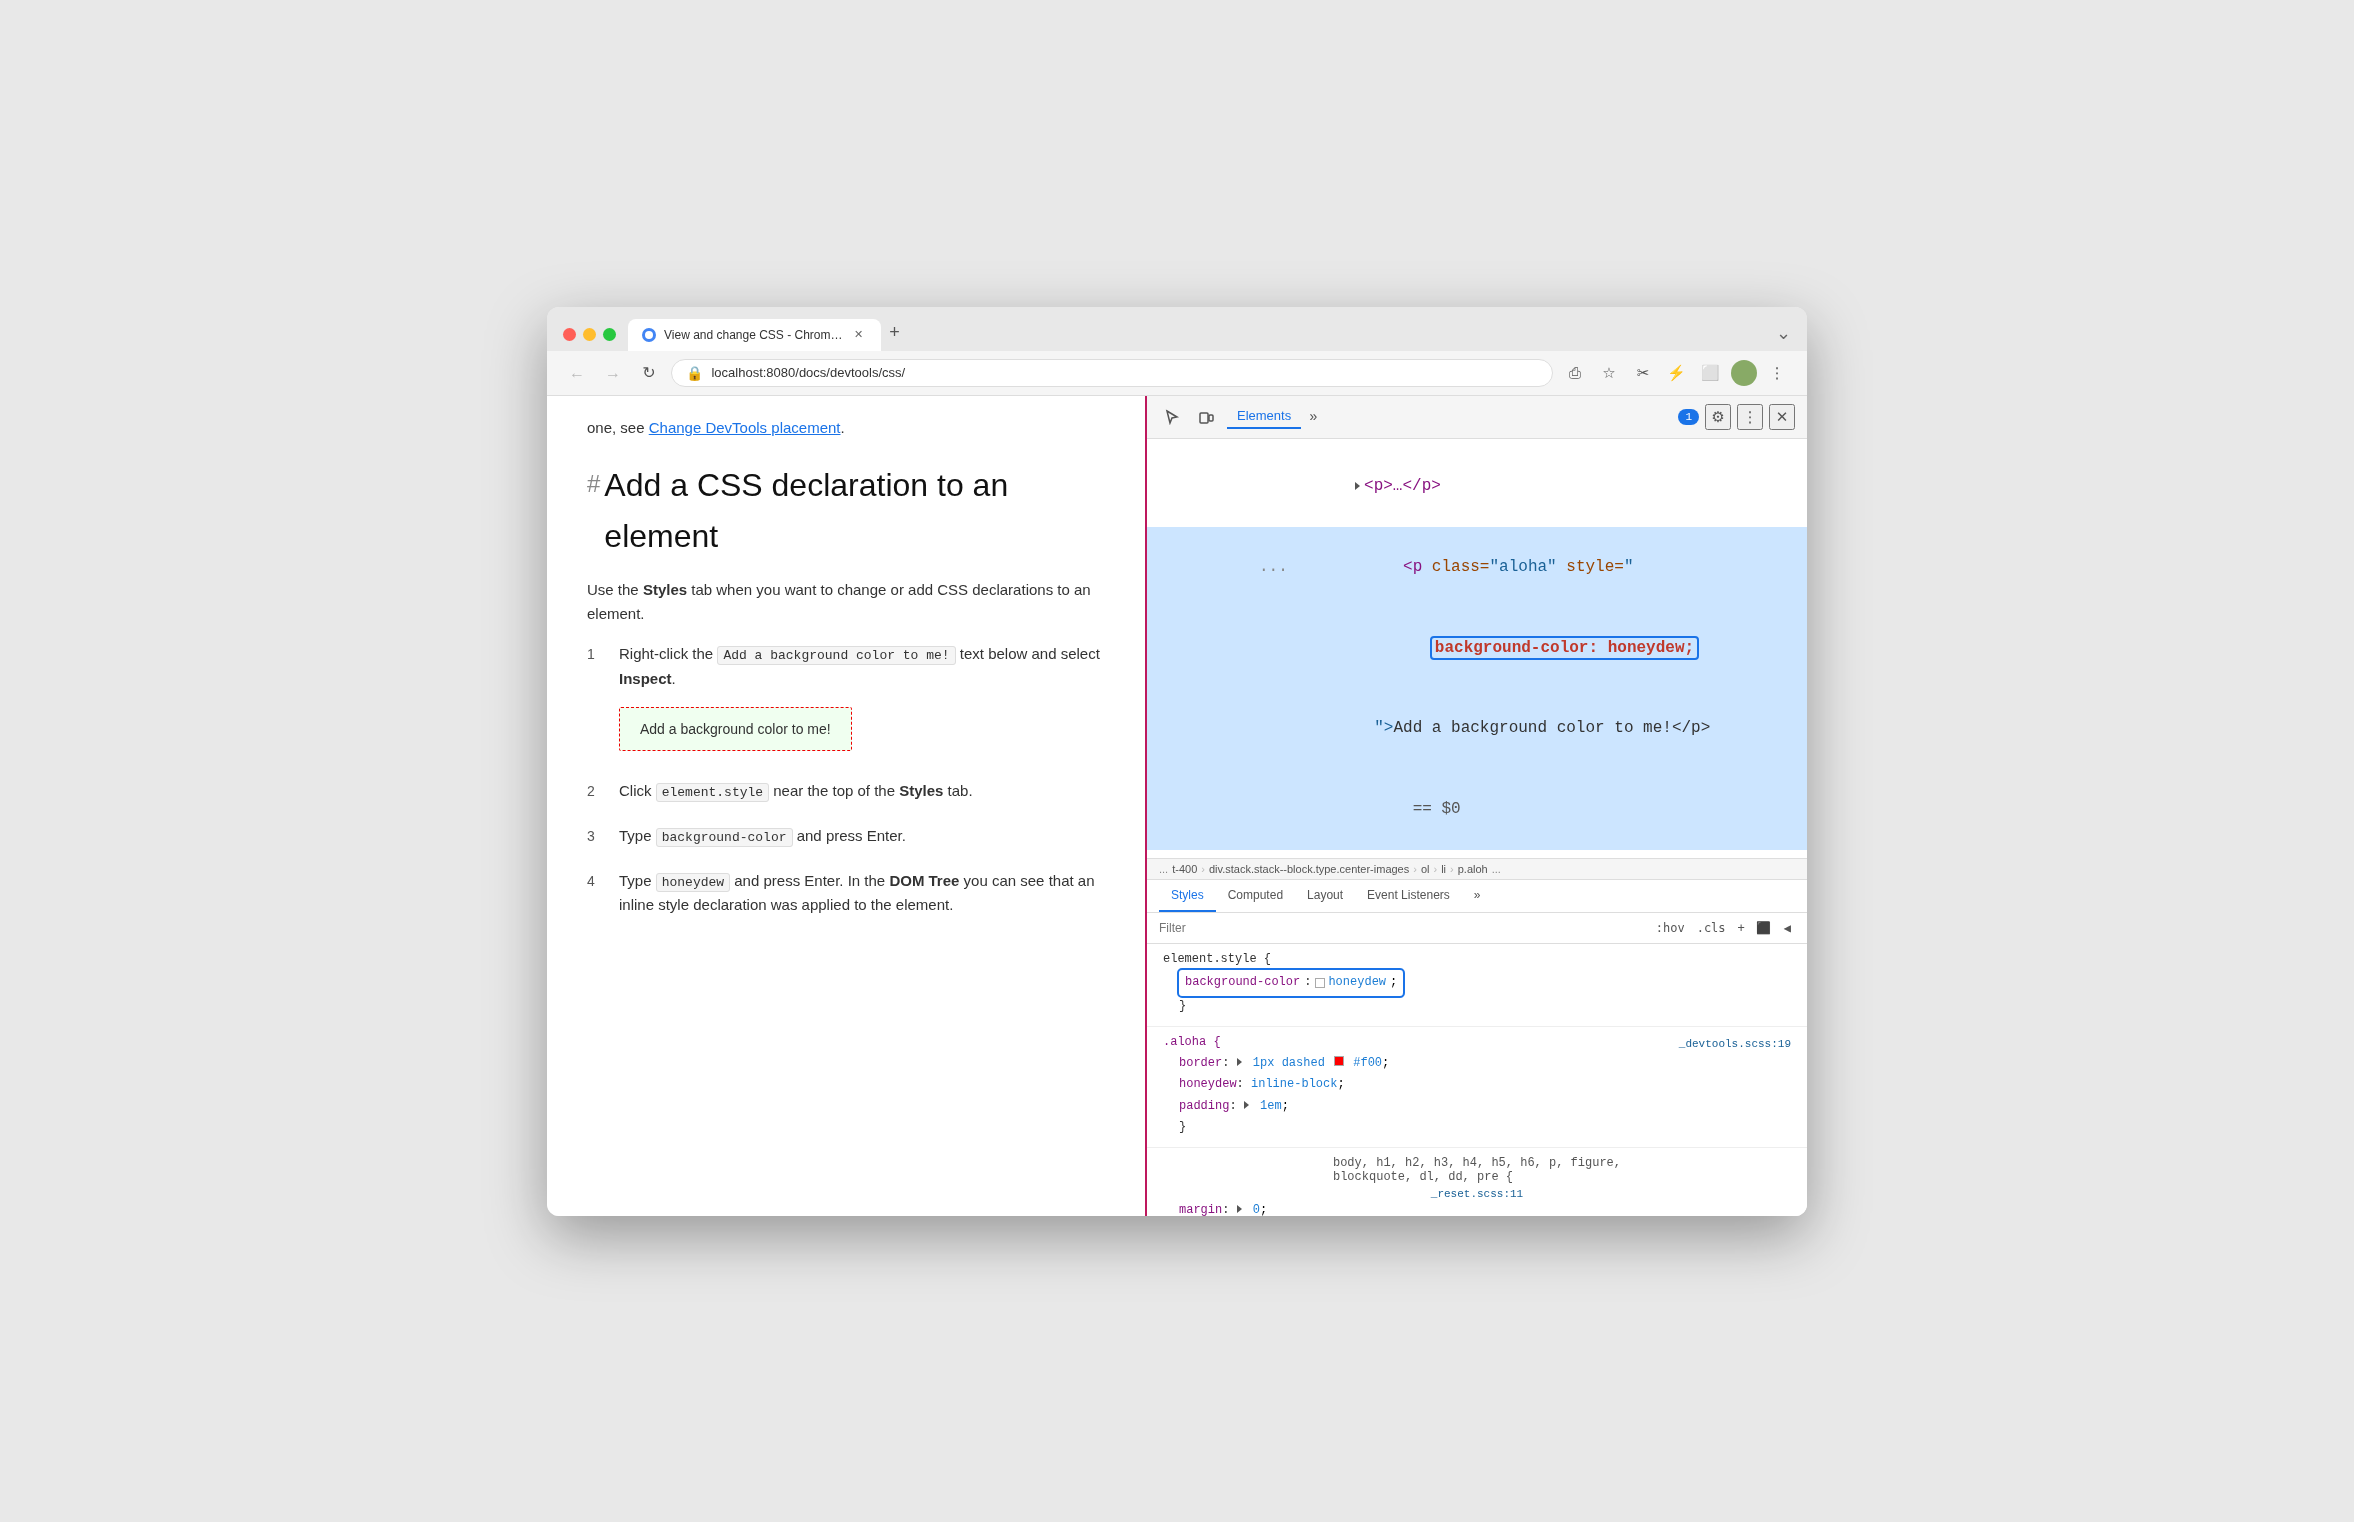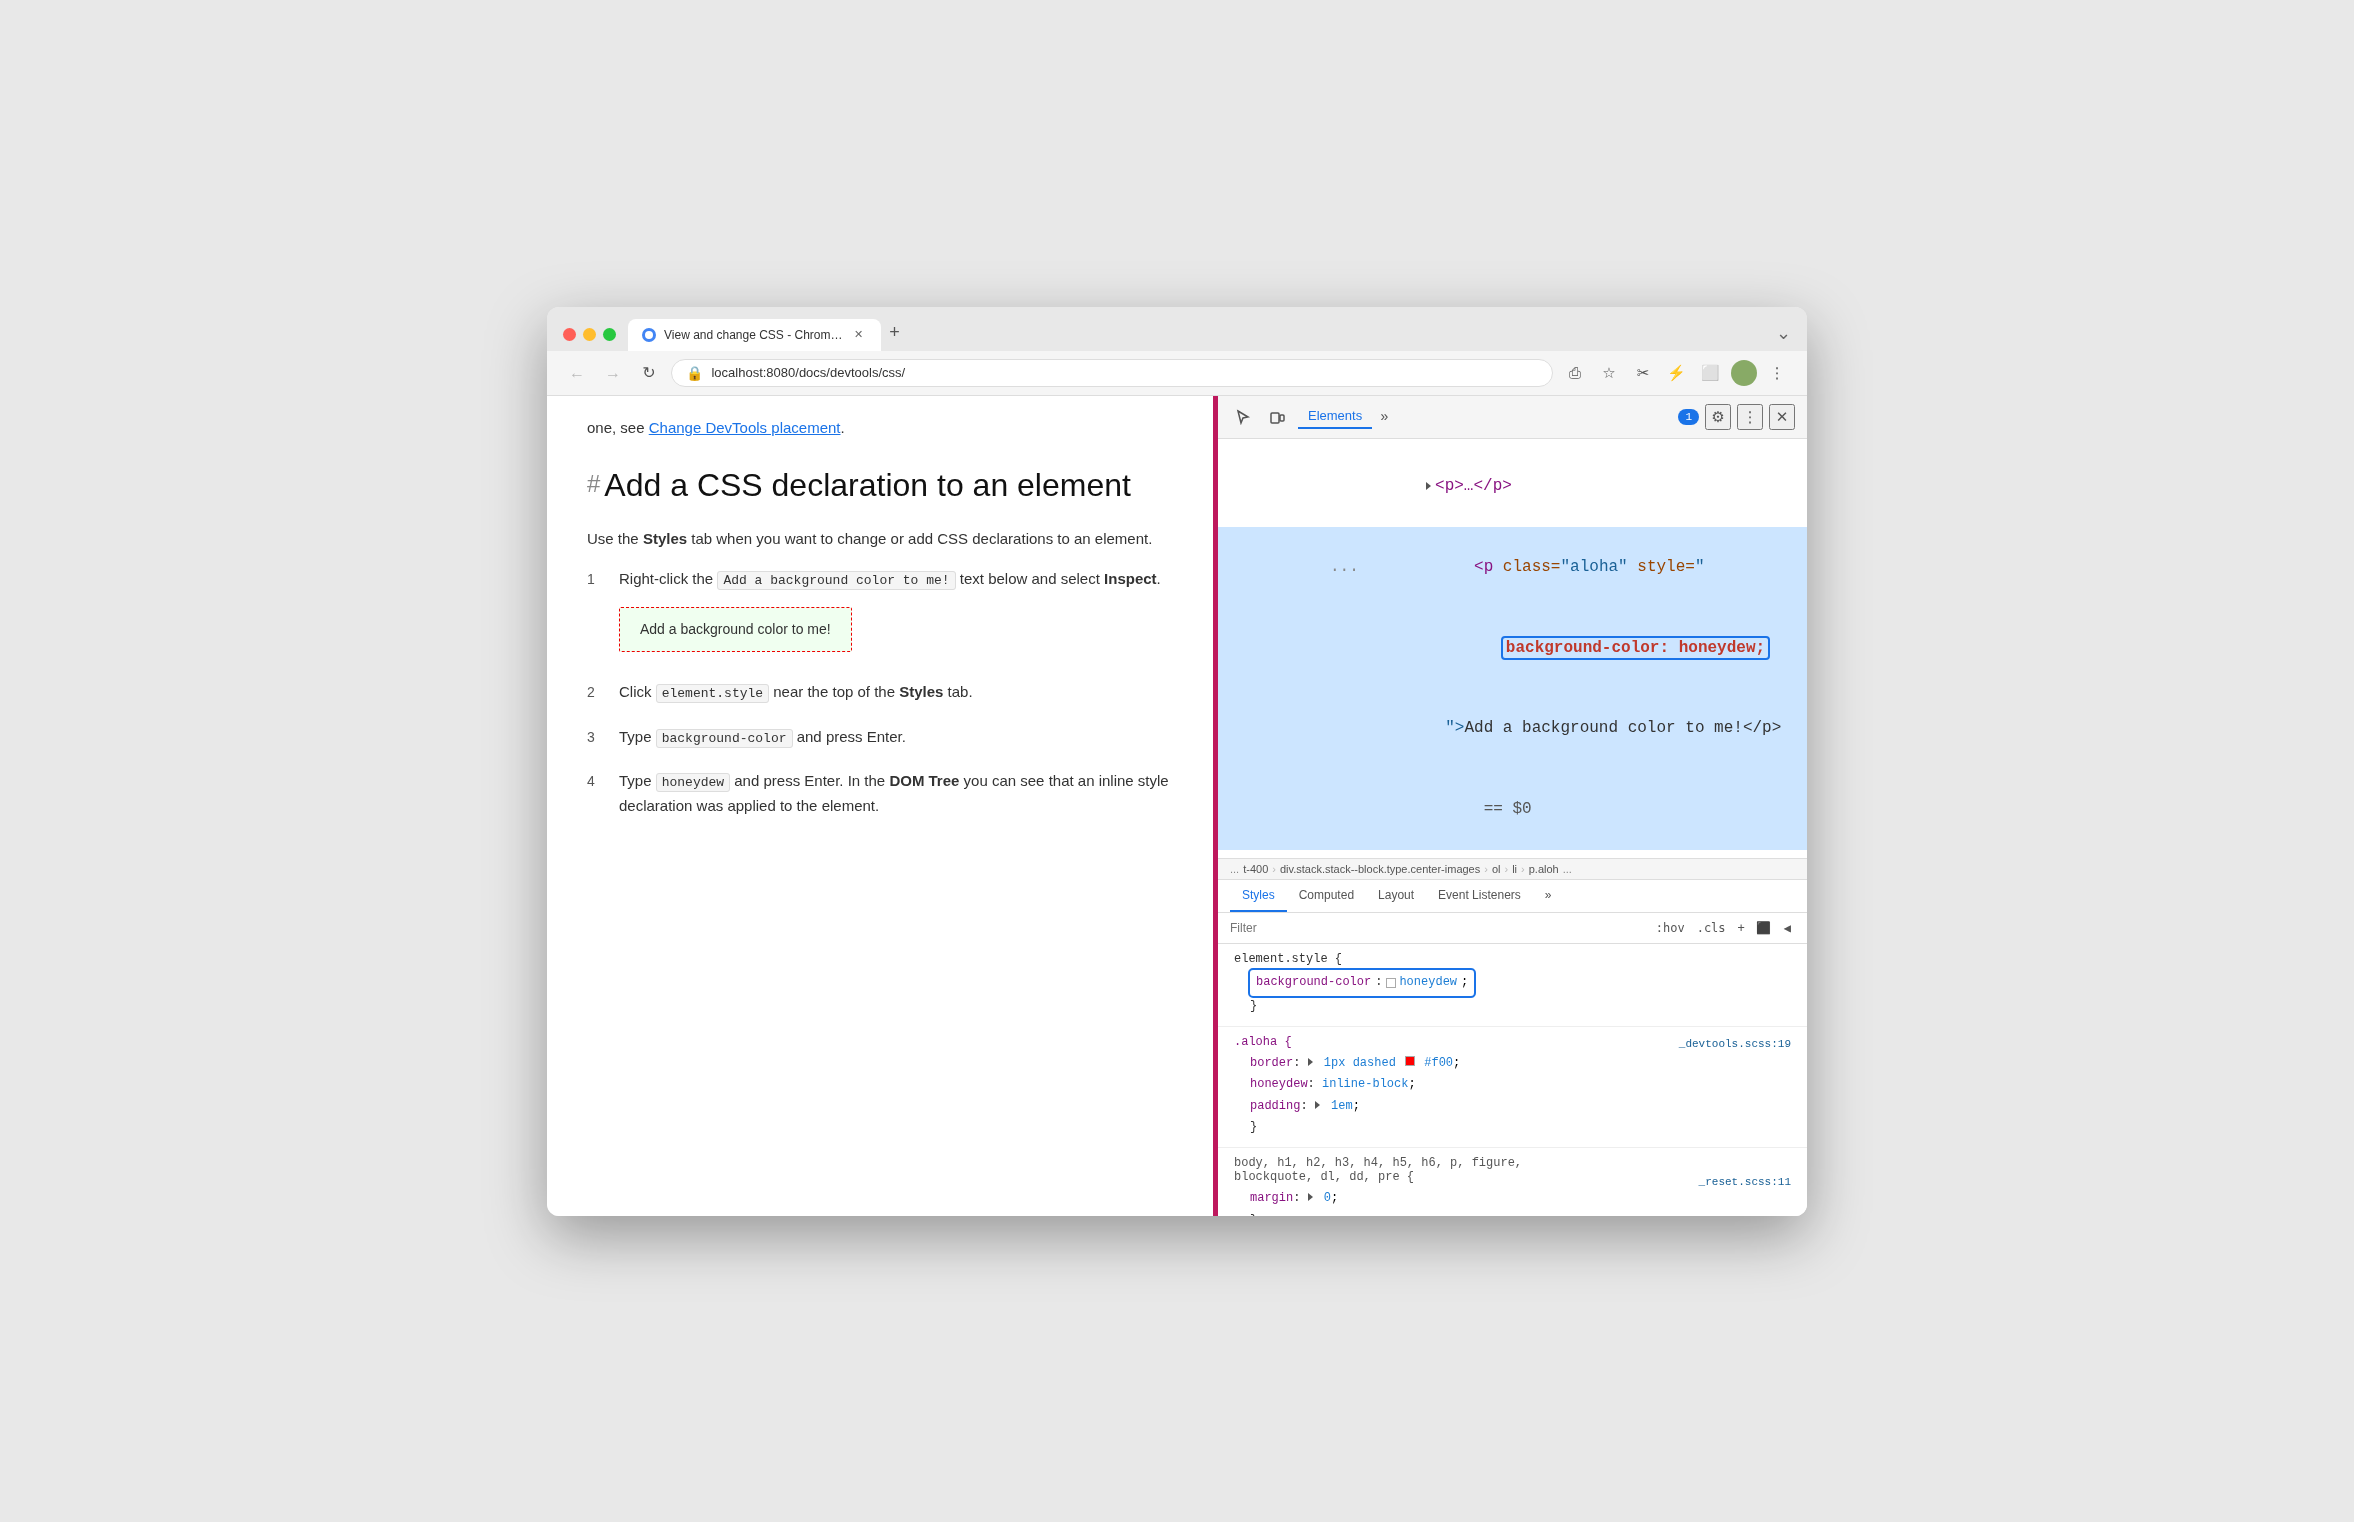--- a/index.html
+++ b/index.html
@@ -171,24 +171,24 @@
 
     
     .main-area {
       display: flex;
       background: white;
       height: 820px;
     }
 
     
     .webpage-panel {
-      width: 671px;
+      width: 600px;
       padding: 20px 40px;
       overflow-y: auto;
-      border-right: 5px solid #be185d;
+      border-right: 2px solid #be185d;
       font-size: 15px;
       color: #333;
       line-height: 1.6;
     }
     .link-text {
       color: #1a73e8;
       text-decoration: underline;
       cursor: pointer;
     }
     .section-heading {
@@ -648,21 +648,21 @@
               <span class="css-triangle"></span>
               <span class="css-val">1em</span><span>;</span>
             </div>
           </div>
           <div class="css-rule">
             <span style="color:#333;">}</span>
           </div>
         </div>
 
         <div class="css-section">
-          <div style="display:flex; justify-content:space-between; align-items:flex-end;">
+          <div style="display:flex; justify-content:space-between; align-items:center;flex-direction:column;">
             <span class="css-selector" style="color:#555;">body, h1, h2, h3, h4, h5, h6, p, figure,<br>blockquote, dl, dd, pre {</span>
             <span style="color:#1a6196; font-size:11px; cursor:pointer; white-space:nowrap;">_reset.scss:11</span>
           </div>
           <div class="css-rule">
             <div>
               <span class="css-prop">margin</span><span class="css-colon">:</span>
               <span class="css-triangle"></span>
               <span class="css-val">0</span><span>;</span>
             </div>
           </div>

